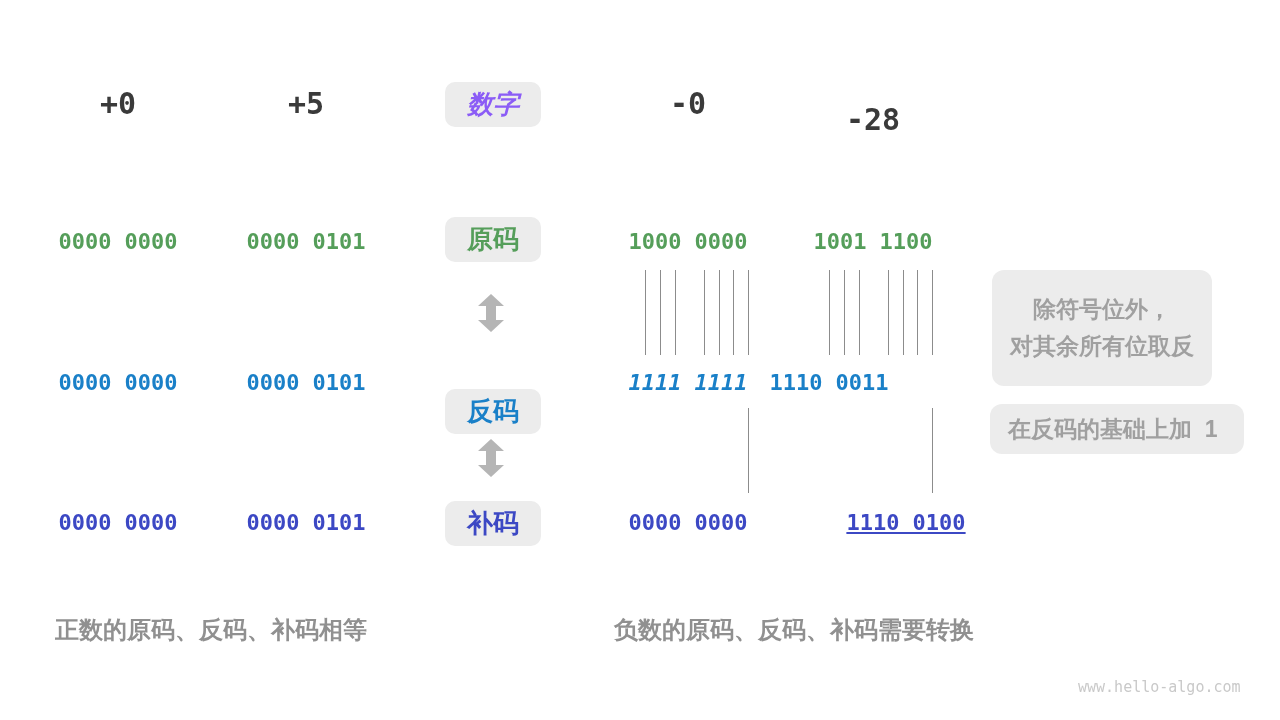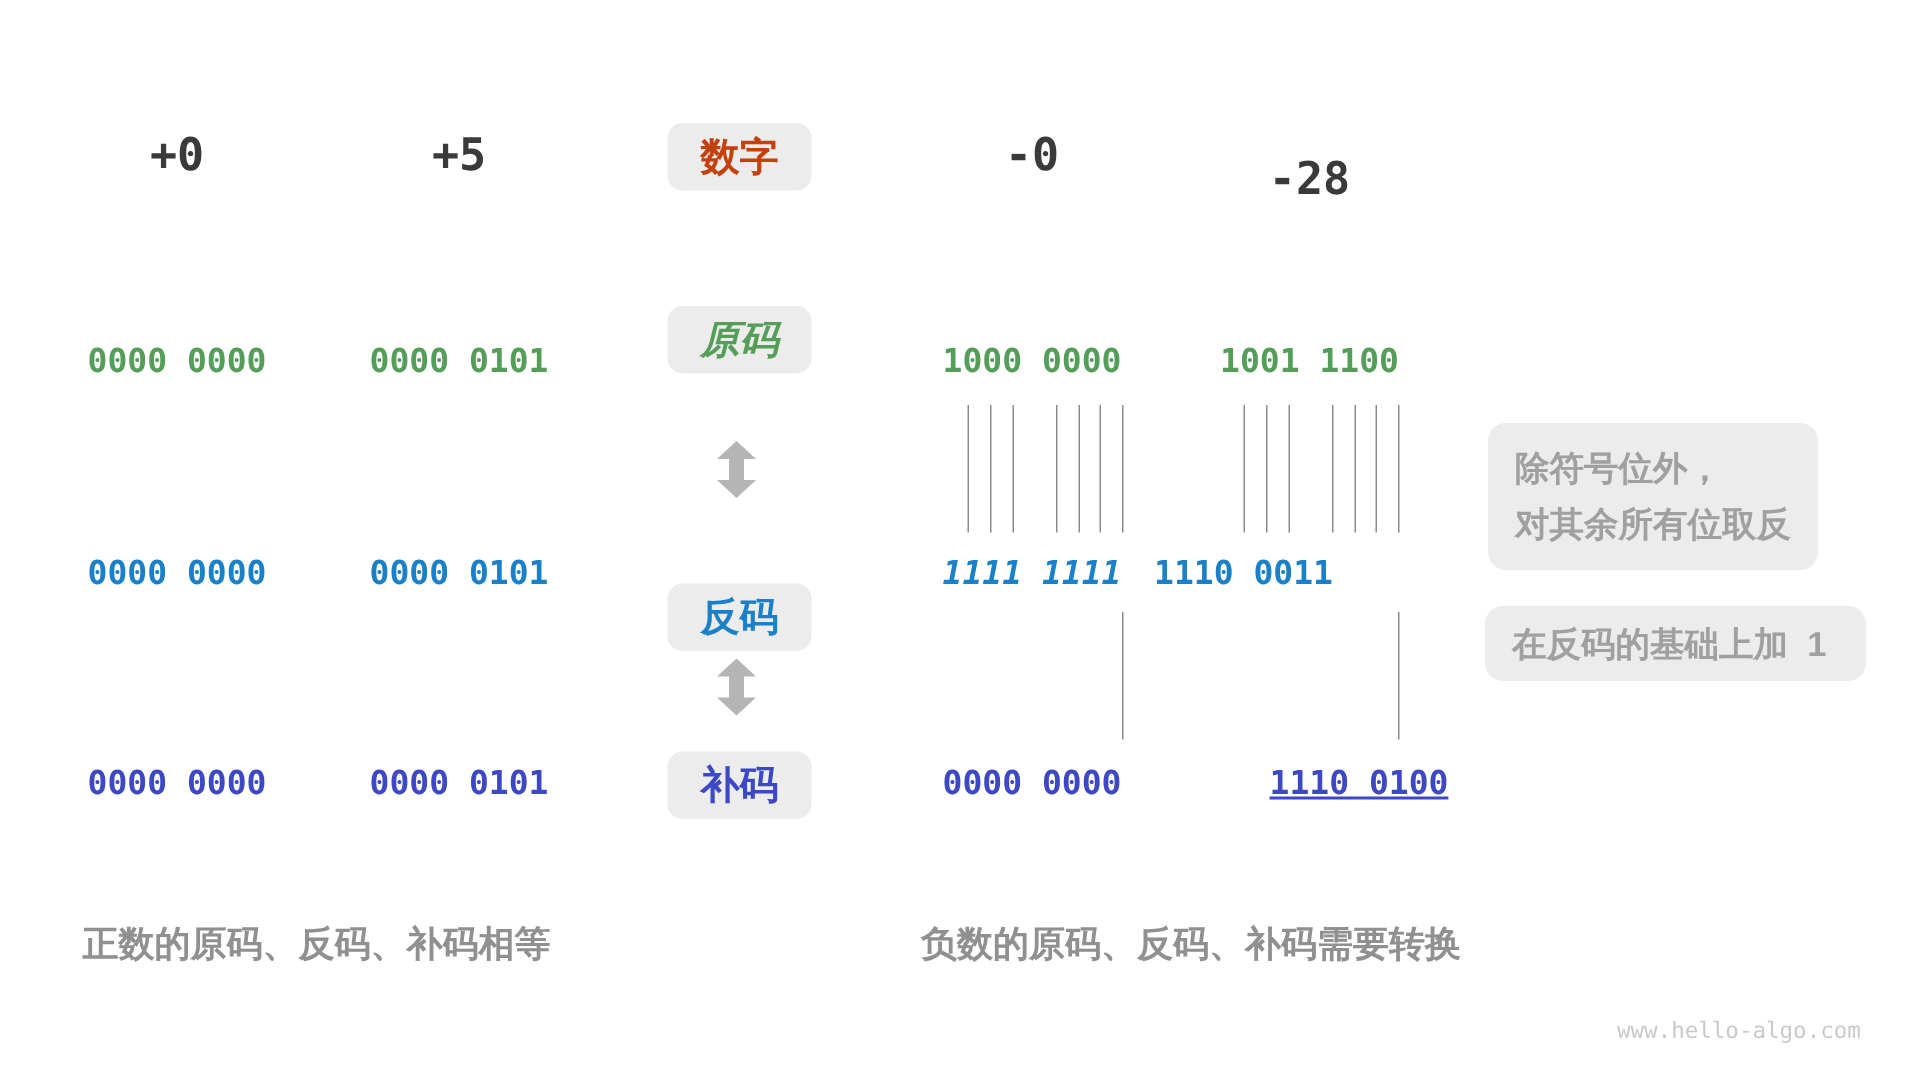--- a/index.html
+++ b/index.html
@@ -42,21 +42,21 @@
     height: 45px;
     background: #ececec;
     border-radius: 10px;
     display: flex;
     align-items: center;
     justify-content: center;
     font-weight: bold;
     font-size: 26px;
     white-space: pre;
   }
-  .tag.dark { color: #c2410c; }
+  .tag.dark { color: #8b5cf6; font-style: italic; }
 
   
   .note {
     background: #ececec;
     border-radius: 12px;
     color: #a0a0a0;
     font-weight: bold;
     font-size: 23px;
     line-height: 37px;
     display: flex;
@@ -97,21 +97,21 @@
 <div class="abs" style="left:0;top:0;width:1280px;height:720px;">
 
   <div class="abs center-x num-label" style="left:118px; top:89px;">+0</div>
   <div class="abs center-x num-label" style="left:306px; top:89px;">+5</div>
   <div class="abs tag dark" style="top:82px;">数字</div>
   <div class="abs center-x num-label" style="left:688px; top:89px;">-0</div>
   <div class="abs center-x num-label" style="left:873px; top:105px;">-28</div>
 
   <div class="abs center-x bin green" style="left:118px; top:227px;">0000 0000</div>
   <div class="abs center-x bin green" style="left:306px; top:227px;">0000 0101</div>
-  <div class="abs tag green" style="top:204px;font-style:italic;">原码</div>
+  <div class="abs tag green" style="top:217px;">原码</div>
   <div class="abs center-x bin green" style="left:688px; top:227px;">1000 0000</div>
   <div class="abs center-x bin green" style="left:873px; top:227px;">1001 1100</div>
 
   <div class="abs vline" style="left:645px; top:270px; height:85px;"></div>
   <div class="abs vline" style="left:660px; top:270px; height:85px;"></div>
   <div class="abs vline" style="left:675px; top:270px; height:85px;"></div>
   <div class="abs vline" style="left:704px; top:270px; height:85px;"></div>
   <div class="abs vline" style="left:719px; top:270px; height:85px;"></div>
   <div class="abs vline" style="left:733px; top:270px; height:85px;"></div>
   <div class="abs vline" style="left:748px; top:270px; height:85px;"></div>
@@ -123,21 +123,21 @@
   <div class="abs vline" style="left:903px; top:270px; height:85px;"></div>
   <div class="abs vline" style="left:917px; top:270px; height:85px;"></div>
   <div class="abs vline" style="left:932px; top:270px; height:85px;"></div>
 
   <div class="abs arrow-icon" style="left:478px; top:294px;">
     <svg width="26" height="38" viewBox="0 0 26 38">
       <path d="M13 0 L26 12 L18 12 L18 26 L26 26 L13 38 L0 26 L8 26 L8 12 L0 12 Z" fill="#b5b5b5"></path>
     </svg>
   </div>
 
-  <div class="abs note" style="left:992px; top:282px; width:220px; height:98px;">
+  <div class="abs note" style="left:992px; top:270px; width:220px; height:116px;align-items:center;">
     <span>除符号位外，</span>
     <span>对其余所有位取反</span>
   </div>
 
   <div class="abs center-x bin blue" style="left:118px; top:368px;">0000 0000</div>
   <div class="abs center-x bin blue" style="left:306px; top:368px;">0000 0101</div>
   <div class="abs tag blue" style="top:361px;margin-top:28px;">反码</div>
   <div class="abs center-x bin blue" style="left:688px; top:368px;font-style:italic;">1111 1111</div>
   <div class="abs center-x bin blue" style="left:829px; top:368px;">1110 0011</div>
 

